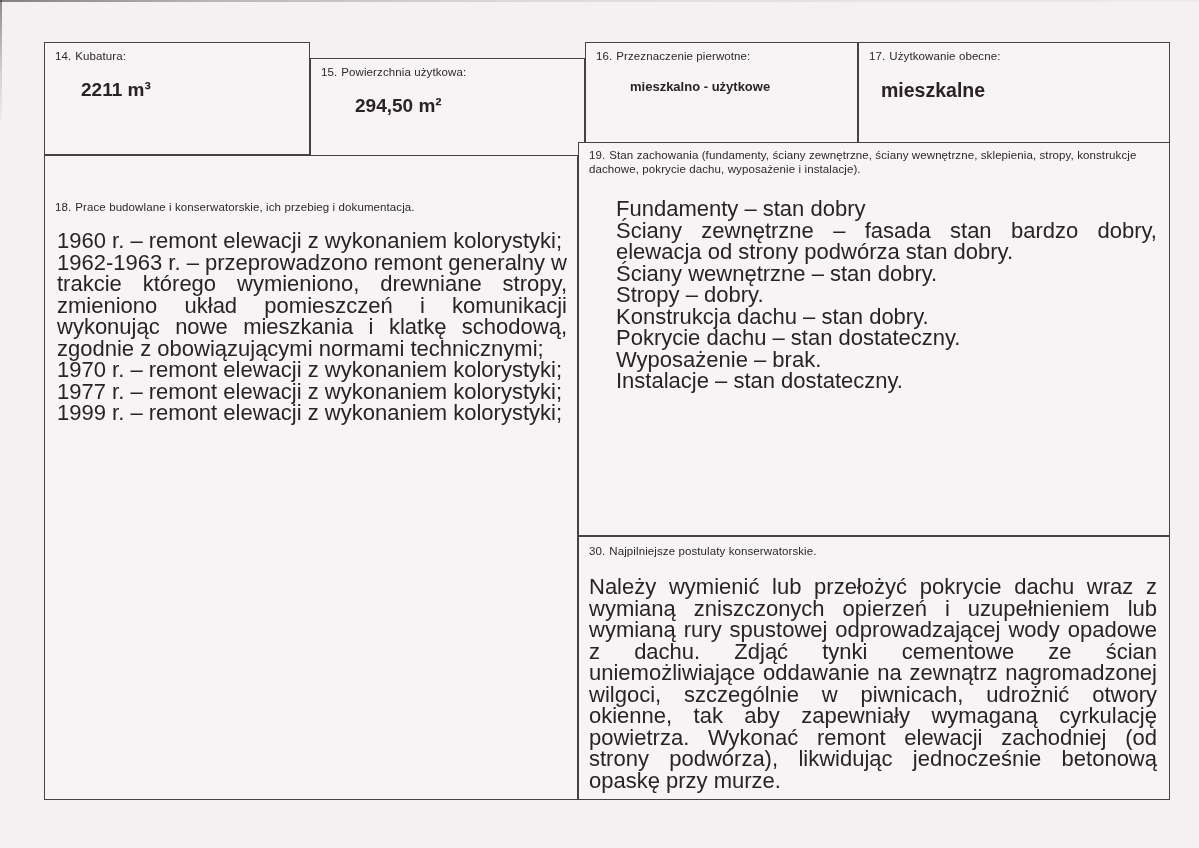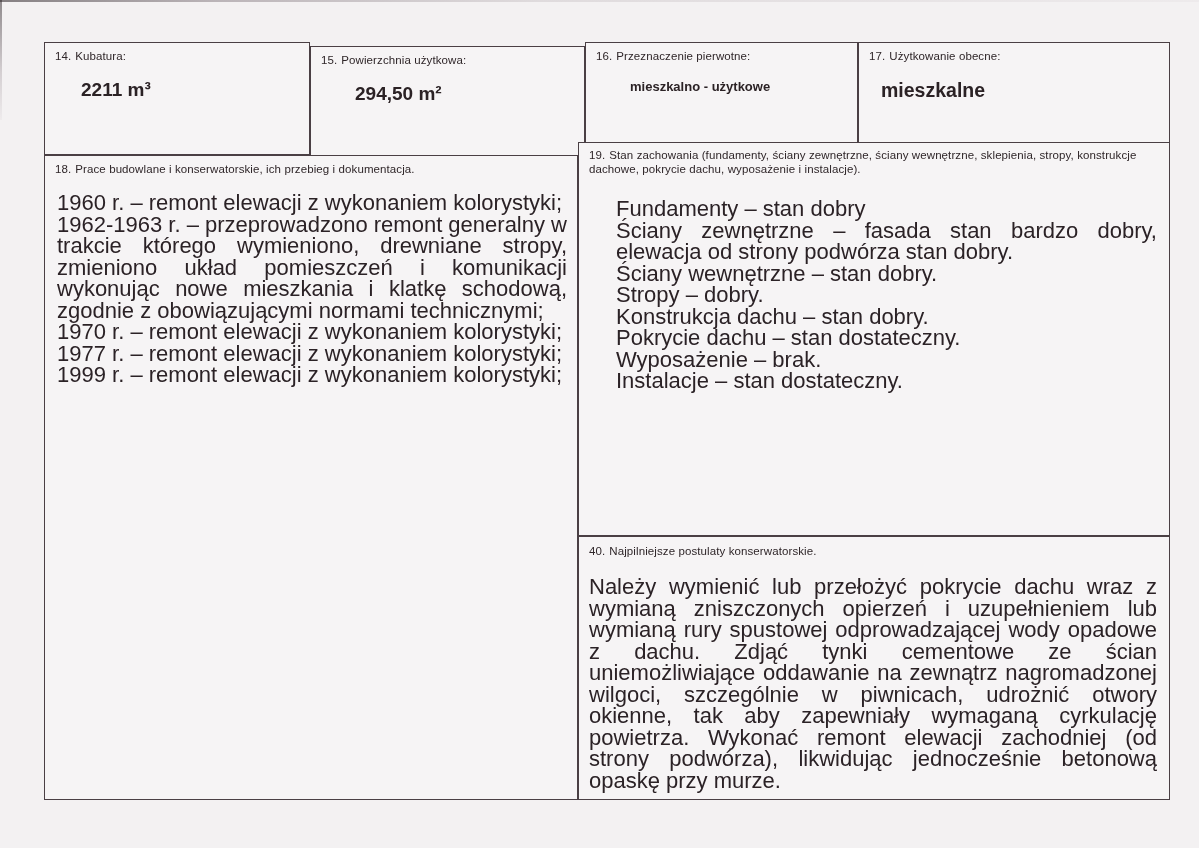--- a/index.html
+++ b/index.html
@@ -53,21 +53,21 @@
     line-height: 14px;
     color: #2f2629;
     letter-spacing: .1px;
   }
   .cell-label .num {
     margin-right: 4px;
   }
 
   
   #cell-14 { left: 0;     top: 0;   width: 266px; height: 113px; }
-  #cell-15 { left: 266px; top: 4px;   width: 275px; height: 113px; }
+  #cell-15 { left: 266px; top: 16px;   width: 275px; height: 113px; }
   #cell-16 { left: 541px; top: 0;   width: 273px; height: 113px; }
   #cell-17 { left: 814px; top: 0;   width: 312px; height: 113px; }
 
   #cell-14 .cell-label,
   #cell-15 .cell-label,
   #cell-16 .cell-label,
   #cell-17 .cell-label {
     padding: 6px 0 0 10px;
   }
   .big-value {
@@ -79,21 +79,21 @@
   #cell-14 .big-value { padding-left: 36px; }
   #cell-15 .big-value { padding-left: 44px; }
   #cell-16 .big-value { padding-left: 44px; font-size: 13px; }
   #cell-17 .big-value { padding-left: 22px; font-size: 19.5px; }
 
   
   #cell-18 {
     left: 0; top: 113px;
     width: 534px; height: 645px;
   }
-  #cell-18 .cell-label { padding: 6px 0 0 10px; }
+  #cell-18 .cell-label { padding: 6px 0 0 10px; margin-top: 38px; }
 
   
   #cell-19 {
     left: 534px; top: 100px;
     width: 592px; height: 394px;
   }
   #cell-19 .cell-label {
     padding: 5px 8px 0 10px;
   }
 
@@ -196,20 +196,20 @@
       <p>Stropy – dobry.</p>
       <p>Konstrukcja dachu – stan dobry.</p>
       <p>Pokrycie dachu – stan dostateczny.</p>
       <p>Wyposażenie – brak.</p>
       <p>Instalacje – stan dostateczny.</p>
     </div>
   </div>
 
   <div class="cell" id="cell-20">
     <div class="cell-label">
-      <span class="num">40.</span><span>Najpilniejsze postulaty konserwatorskie.</span>
+      <span class="num">30.</span><span>Najpilniejsze postulaty konserwatorskie.</span>
     </div>
     <div class="body-text" id="text-20">
       <p>Należy wymienić lub przełożyć pokrycie dachu wraz z wymianą zniszczonych opierzeń i uzupełnieniem  lub wymianą rury spustowej odprowadzającej wody opadowe z dachu. Zdjąć tynki cementowe ze ścian uniemożliwiające oddawanie na zewnątrz nagromadzonej wilgoci, szczególnie w piwnicach, udrożnić otwory okienne, tak aby zapewniały wymaganą cyrkulację powietrza. Wykonać remont elewacji zachodniej (od strony podwórza), likwidując jednocześnie betonową opaskę przy murze.</p>
     </div>
   </div>
 
 </div>
 
 </body></html>

